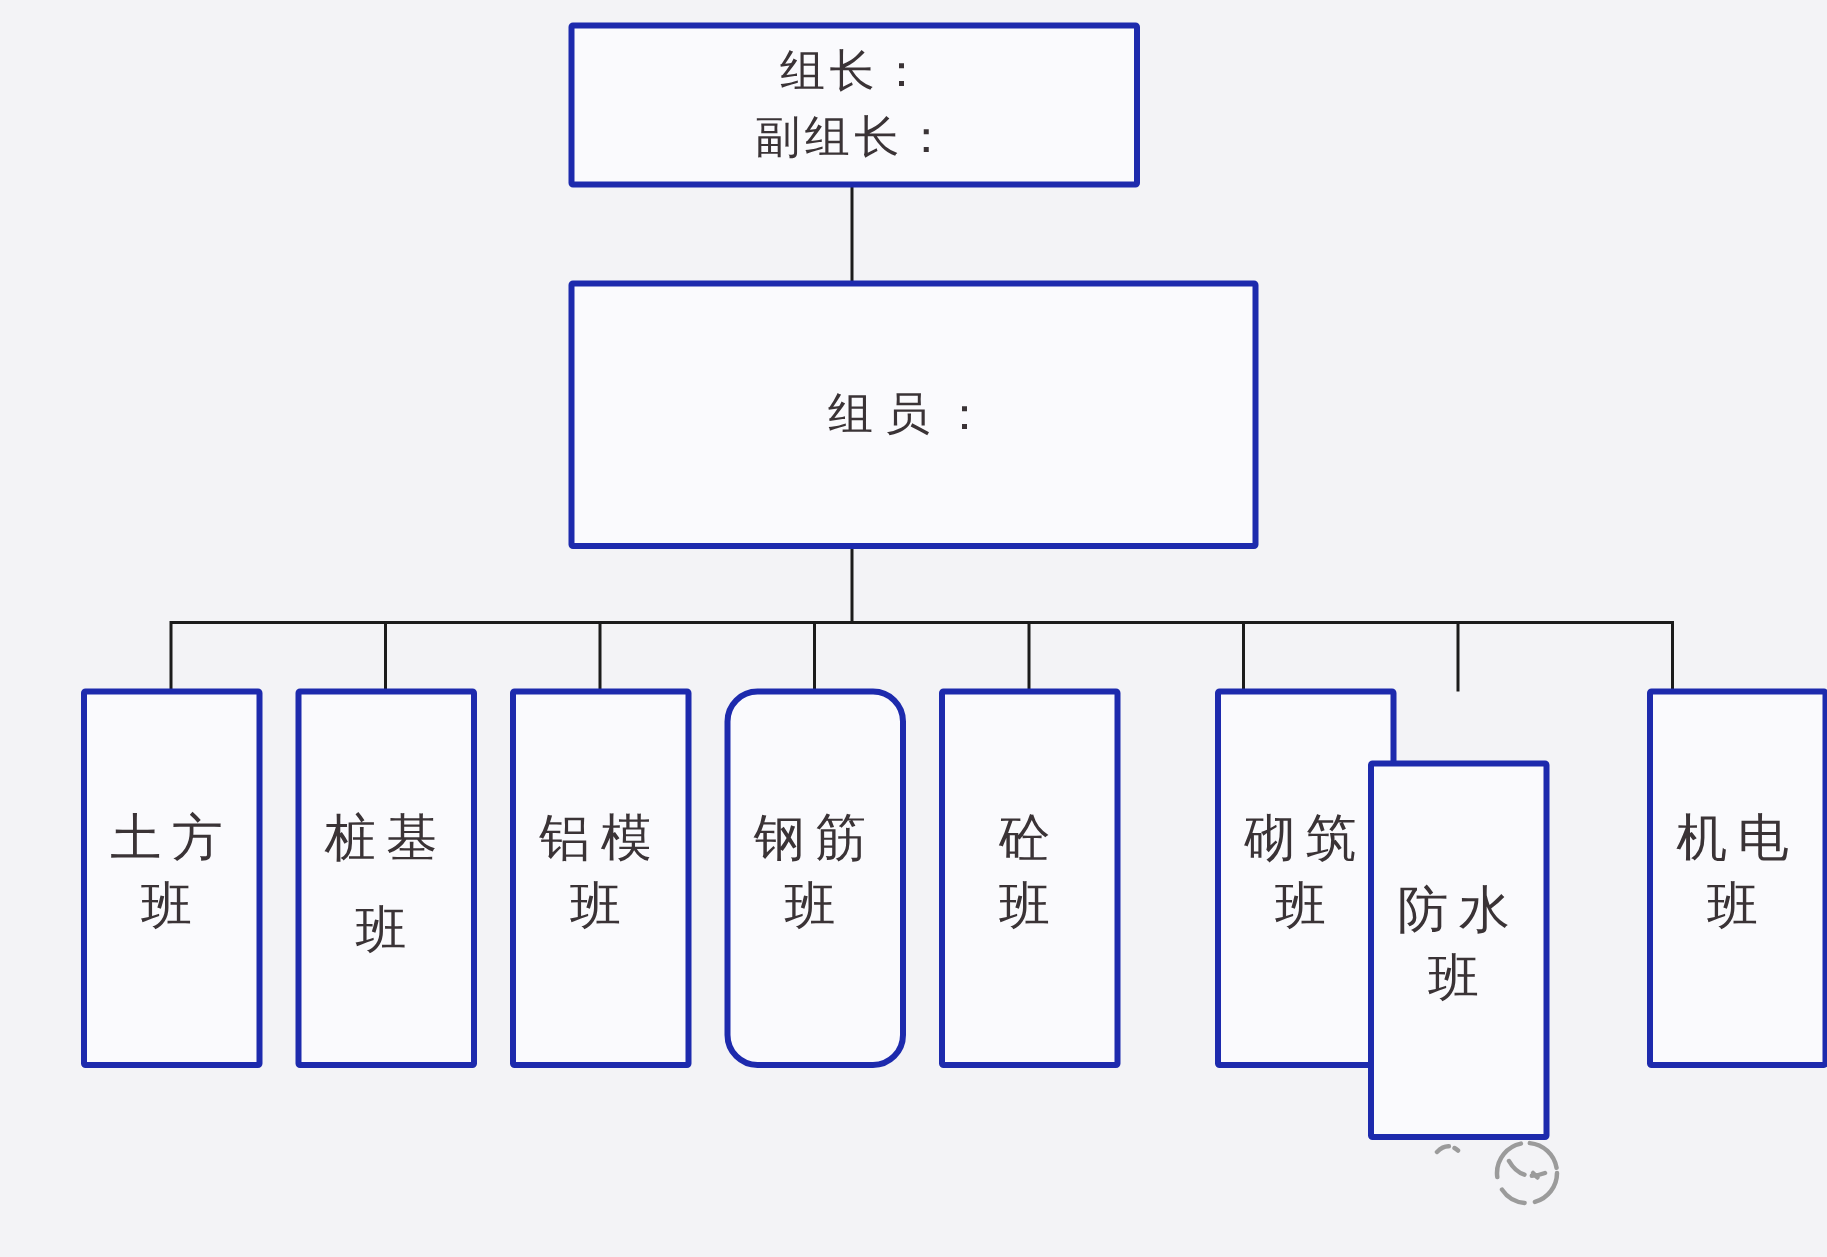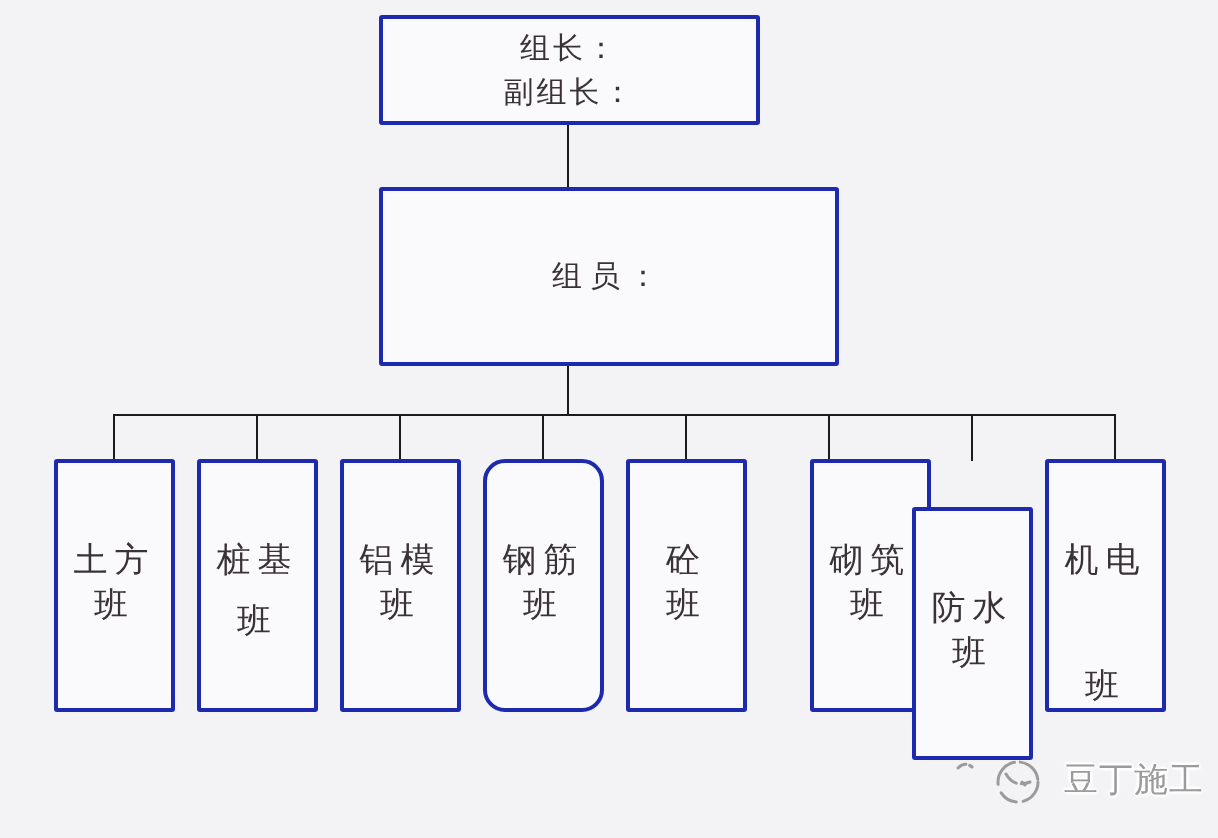--- a/index.html
+++ b/index.html
@@ -47,21 +47,21 @@
     padding-top:74px;
     font-size:34px;line-height:45px;letter-spacing:7px;
   }
   .team:nth-child(1){left:54px;}
   .team:nth-child(2){left:197px;gap:16px;}
   .team:nth-child(3){left:340px;text-align:center;}
   .team:nth-child(4){left:483px;border-radius:22px;}
   .team:nth-child(5){left:626px;}
   .team:nth-child(6){left:769px;margin-left:41px;}
   .team:nth-child(7){left:912px;margin-top:48px;}
-  .team:nth-child(8){left:1045px;justify-content:space-between;}
+  .team:nth-child(8){left:1098px;}
   .watermark{
     position:absolute;left:956px;top:752px;z-index:3;
     display:flex;align-items:center;
   }
   .wm-text{
     font-family:"Liberation Sans","DejaVu Sans",sans-serif;
     font-size:34px;font-weight:500;letter-spacing:1px;
     color:var(--wm);
     margin-left:12px;
     text-shadow:
@@ -137,16 +137,15 @@
     </div>
     </div>
 
   <div class="watermark">
     <svg class="wm-logo" width="96" height="56" viewBox="0 0 96 56" aria-hidden="true">
       <path d="M2 16 q 7 -7 14 -1" stroke-dasharray="9 4"></path>
       <circle cx="62" cy="30" r="20" stroke-dasharray="26 7 18 9 30 6"></circle>
       <path d="M50 22 q 8 14 24 8" stroke-dasharray="14 5 10"></path>
       <path d="M66 30 l 3 3"></path>
     </svg>
-    <span class="wm-text">豆丁施工</span>
   </div>
 
 </div>
 
 </body></html>

